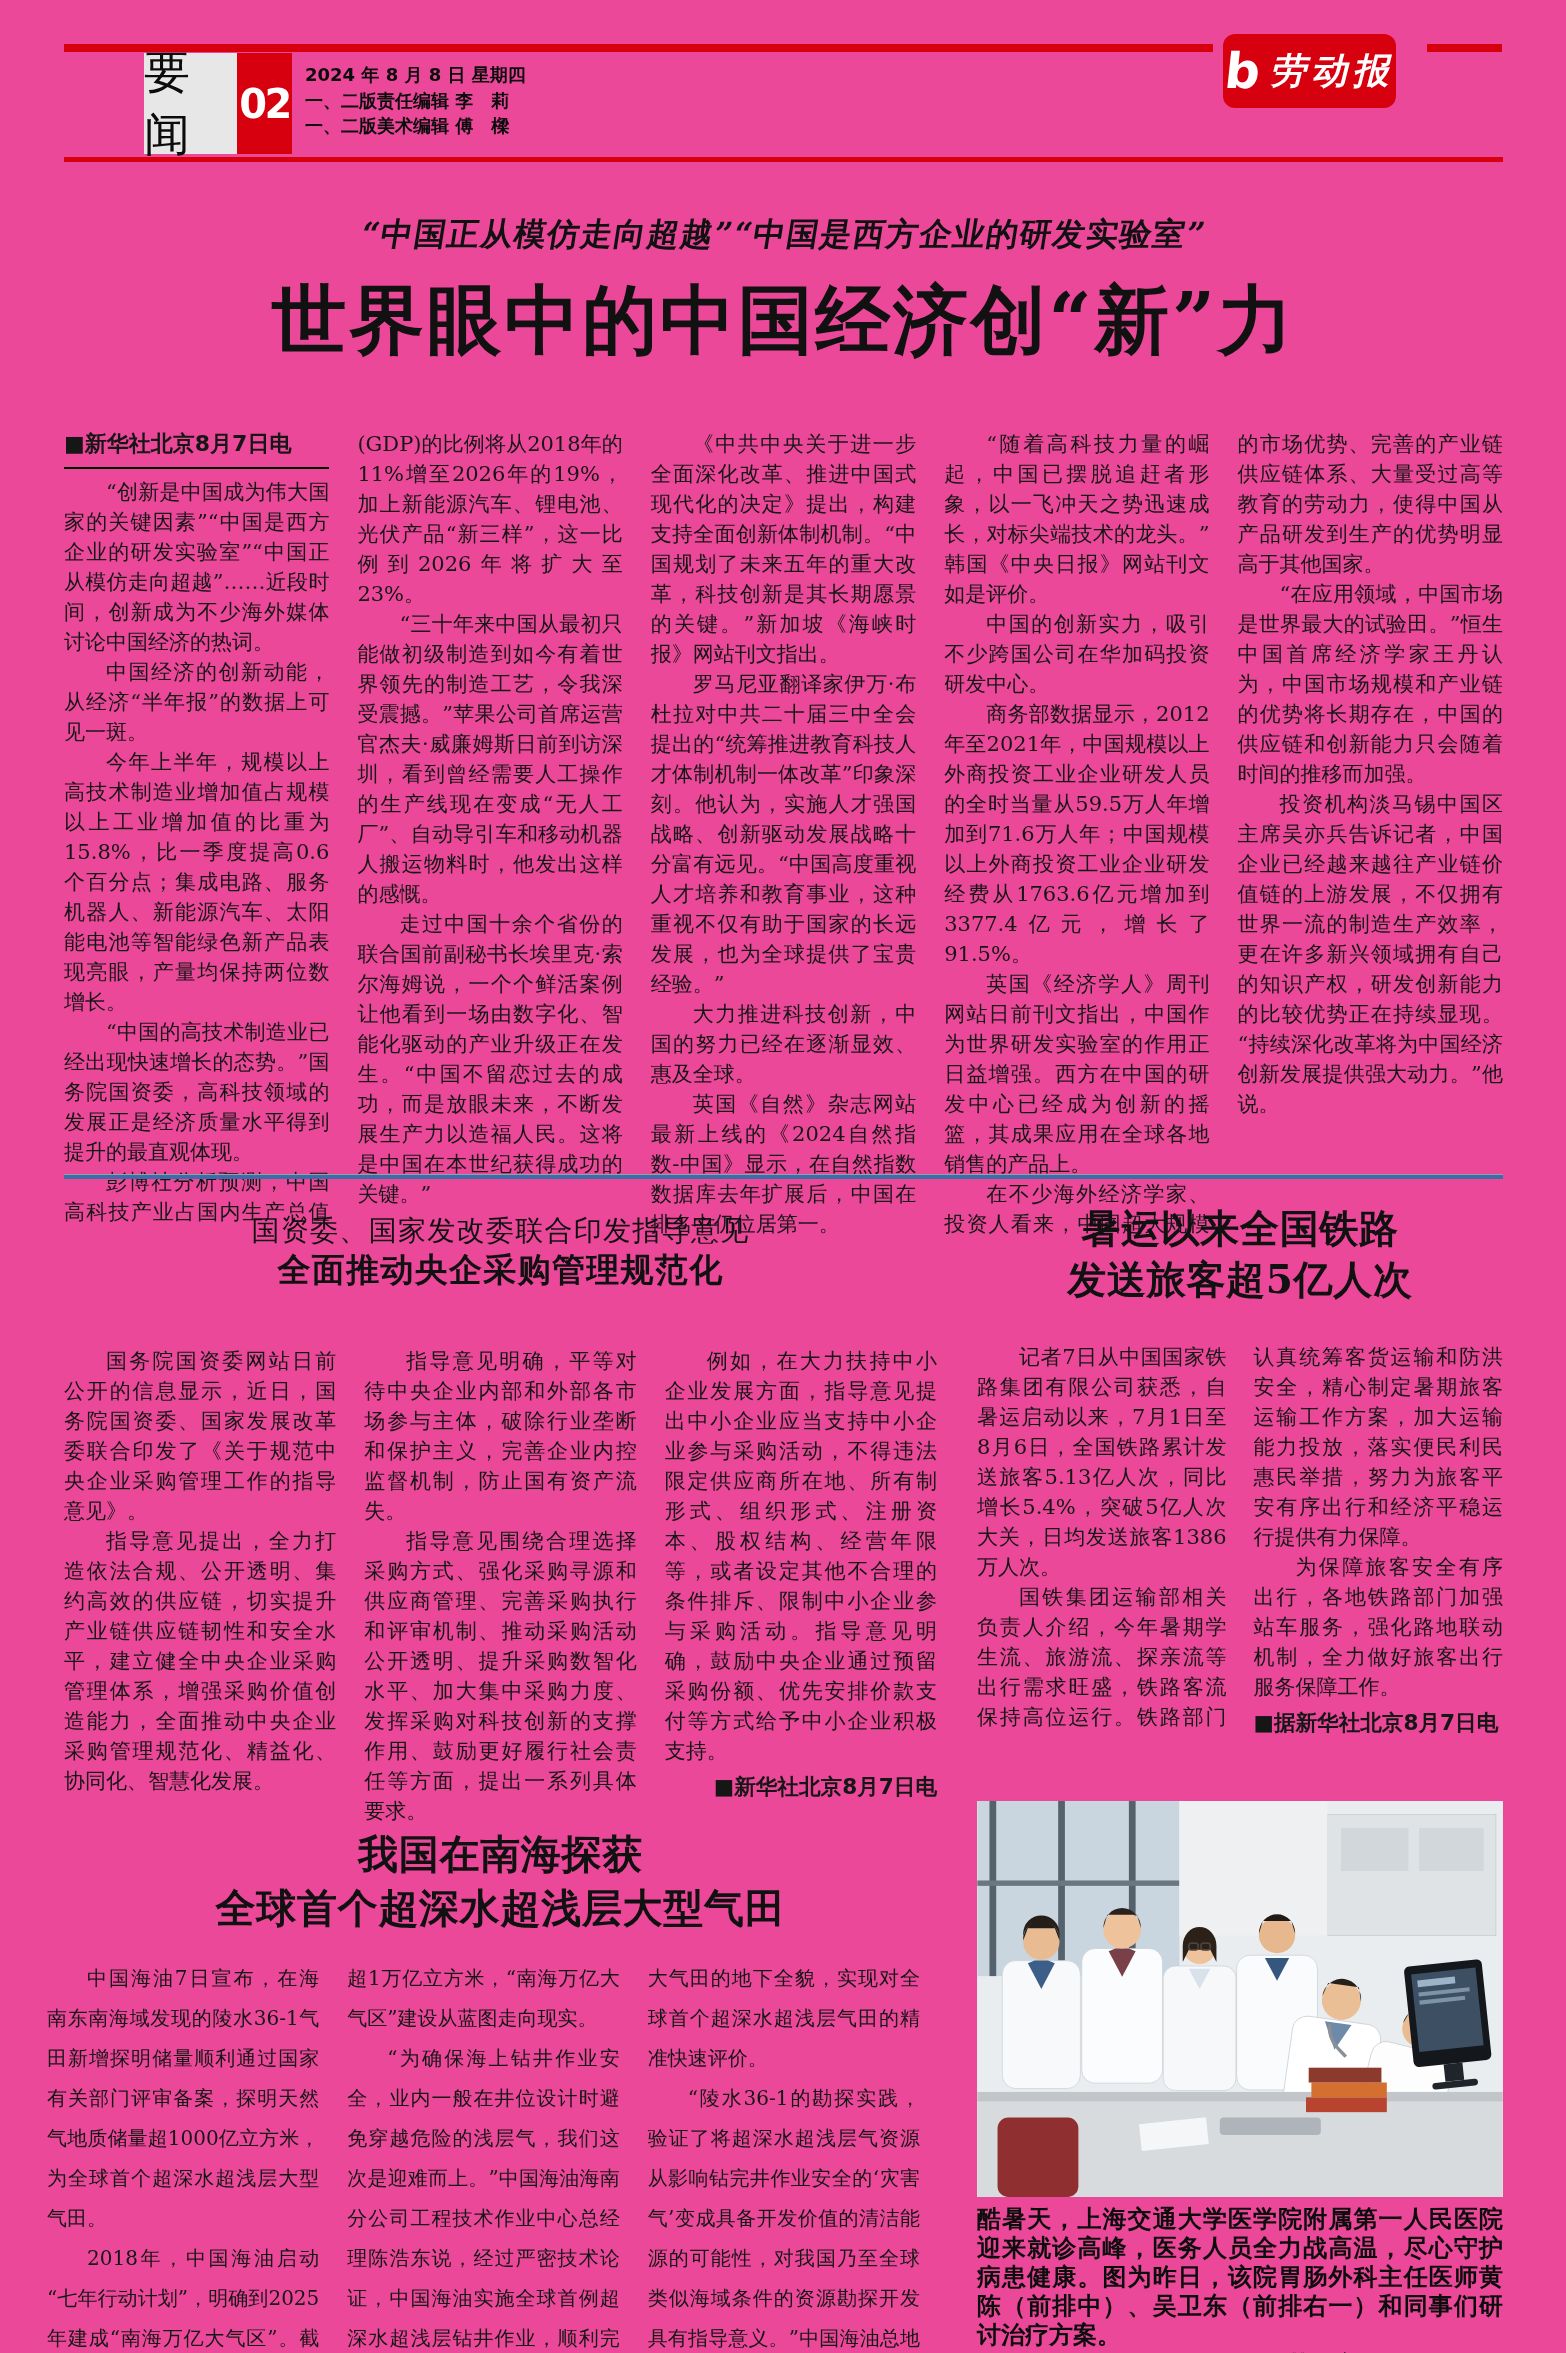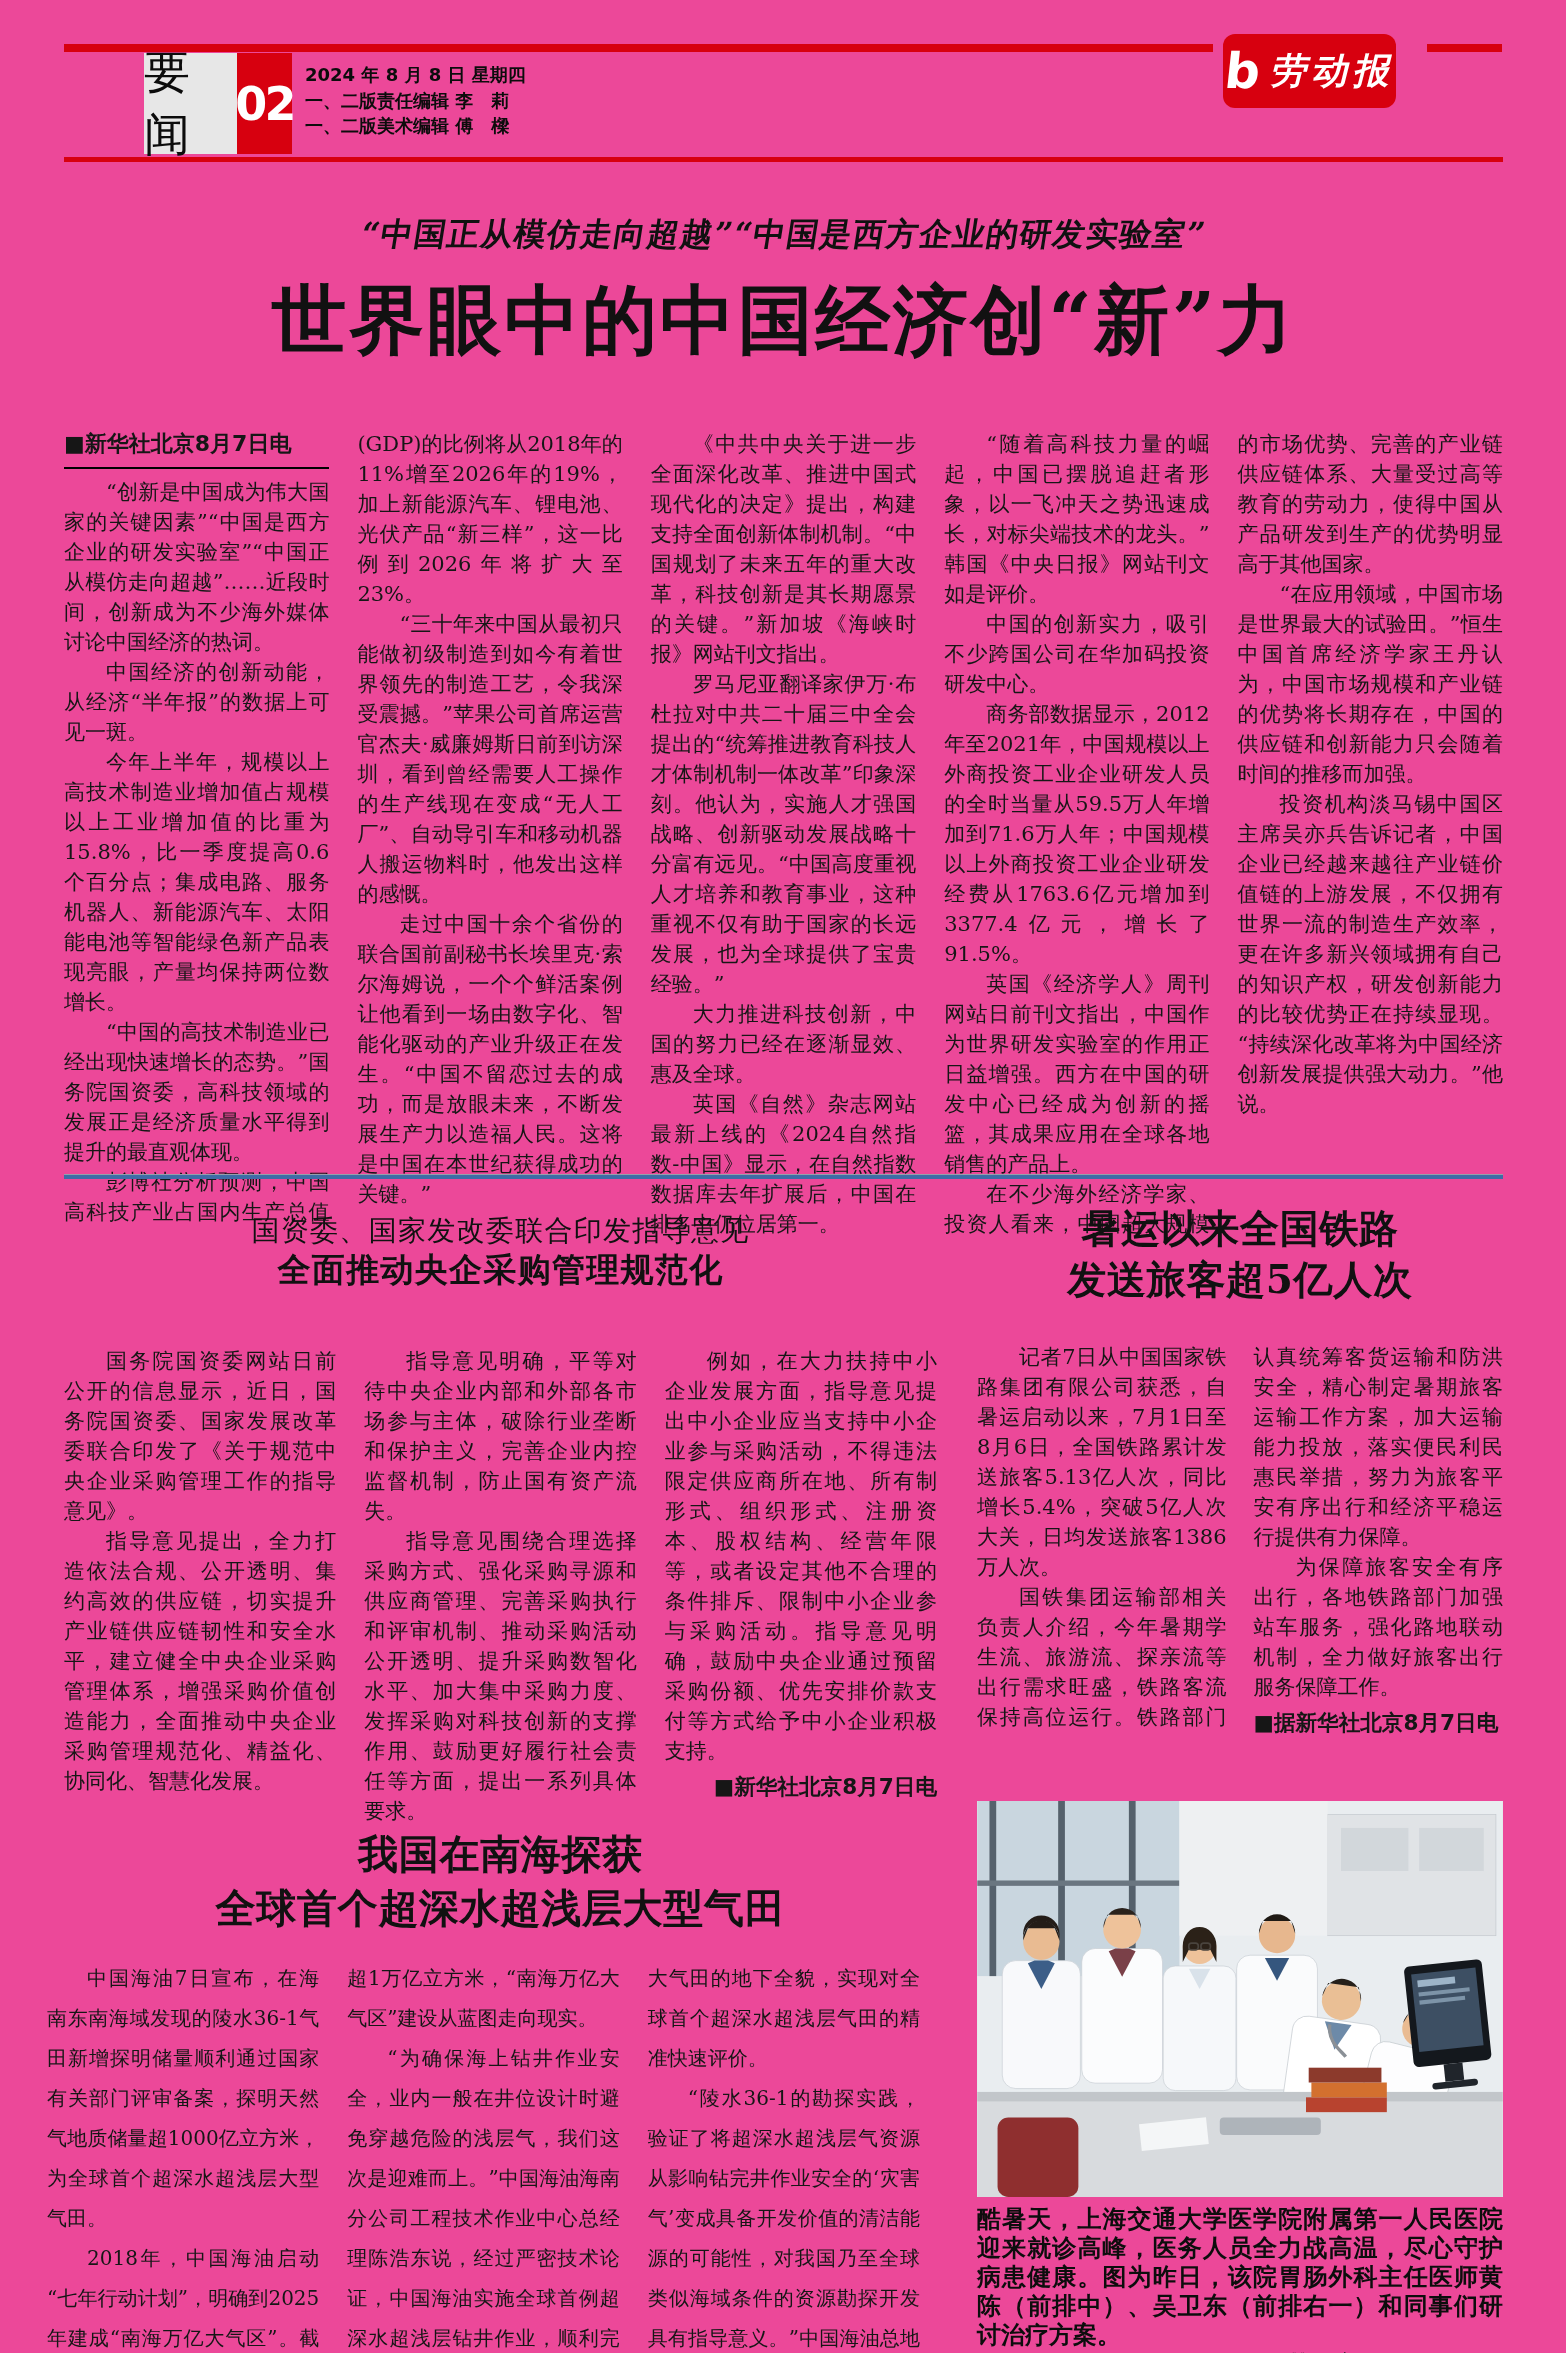--- a/index.html
+++ b/index.html
@@ -14,21 +14,21 @@
   .hdr-top-rule-right{left:1427px;top:44px;width:75px;height:8px;}
   .hdr-bottom-rule{left:64px;top:157px;width:1439px;height:5.4px;}
   .yaowen-box{
     position:absolute;left:144px;top:53px;width:93px;height:101px;
     background:#e7e7e7;display:flex;align-items:center;justify-content:center;
     font-size:46px;letter-spacing:1.3px;color:#0c0c0c;
   }
   .pagenum-box{
     position:absolute;left:237px;top:53px;width:55px;height:101px;
     background:#d7000f;color:#fff;display:flex;align-items:center;justify-content:center;
-    font-family:"DejaVu Sans","Liberation Sans",sans-serif;font-weight:900;font-size:46px;
+    font-family:"DejaVu Sans","Liberation Sans",sans-serif;font-weight:900;font-size:40px;
     transform-origin:center;letter-spacing:-2.7px;
   }
   .hdr-meta{
     position:absolute;left:305px;top:62px;width:431px;
     font-family:"DejaVu Sans","Liberation Sans",sans-serif;font-weight:700;
     font-size:18px;line-height:25.6px;color:#0c0c0c;
   }
   .logo{
     position:absolute;left:1223px;top:34px;width:173px;height:74px;
     background:#d7000f;border-radius:12px;display:flex;align-items:center;justify-content:center;gap:9.4px;

